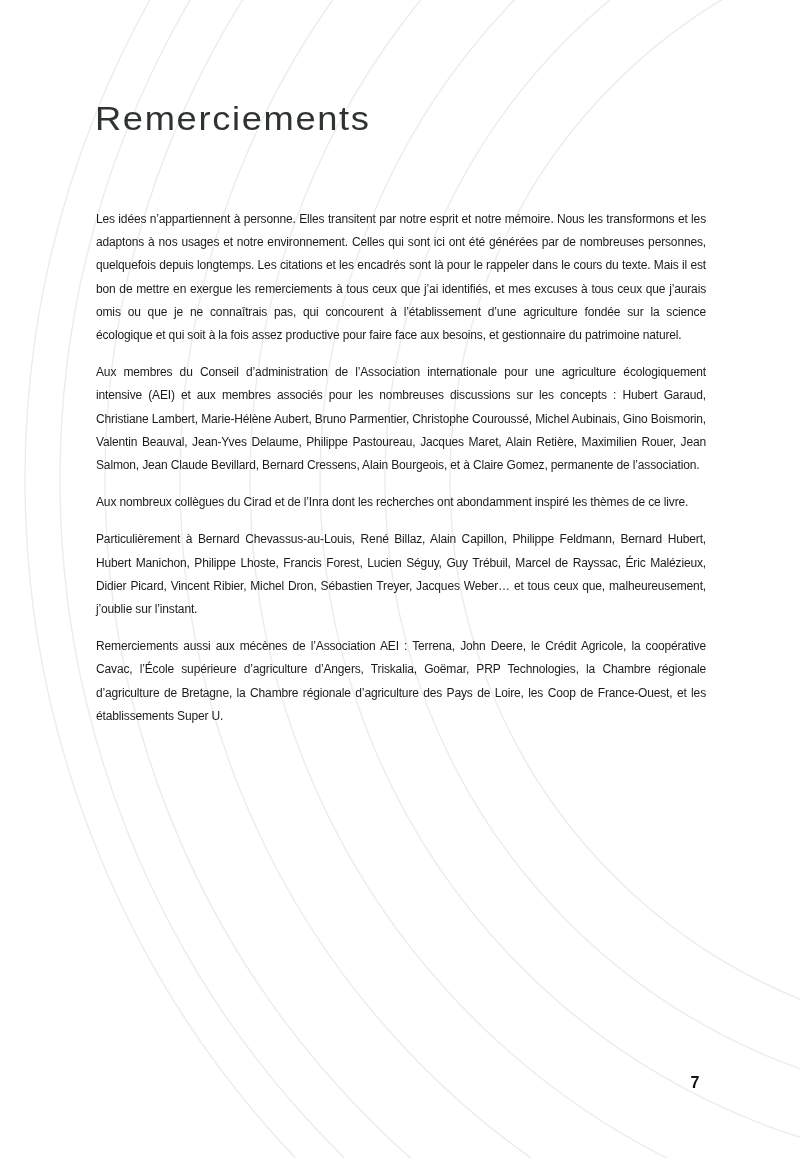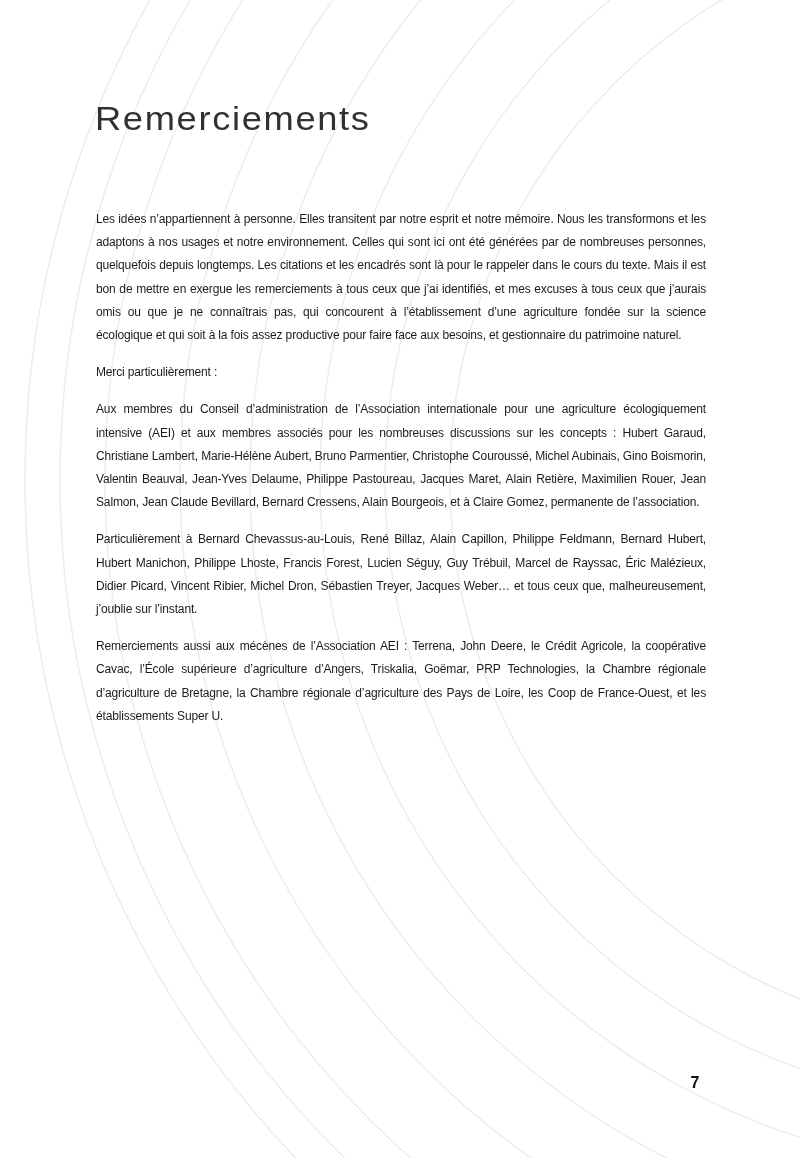--- a/index.html
+++ b/index.html
@@ -80,21 +80,21 @@
     <circle cx="1010" cy="480" r="905"></circle>
     <circle cx="1010" cy="480" r="950"></circle>
     <circle cx="1010" cy="480" r="985"></circle>
   </svg>
 
   <h1 class="title">Remerciements</h1>
 
   <div class="content">
 
   <p class="para">Les idées n’appartiennent à personne. Elles transitent par notre esprit et notre mémoire. Nous les transformons et les adaptons à nos usages et notre environnement. Celles qui sont ici ont été générées par de nombreuses personnes, quelquefois depuis longtemps. Les citations et les encadrés sont là pour le rappeler dans le cours du texte. Mais il est bon de mettre en exergue les remerciements à tous ceux que j’ai identifiés, et mes excuses à tous ceux que j’aurais omis ou que je ne connaîtrais pas, qui concourent à l’établissement d’une agriculture fondée sur la science écologique et qui soit à la fois assez productive pour faire face aux besoins, et gestionnaire du patrimoine naturel.</p>
-      <p class="para">Merci particulièrement :</p>
       <p class="para">Aux membres du Conseil d’administration de l’Association internationale pour une agriculture écologiquement intensive (AEI) et aux membres associés pour les nombreuses discussions sur les concepts : Hubert Garaud, Christiane Lambert, Marie-Hélène Aubert, Bruno Parmentier, Christophe Couroussé, Michel Aubinais, Gino Boismorin, Valentin Beauval, Jean-Yves Delaume, Philippe Pastoureau, Jacques Maret, Alain Retière, Maximilien Rouer, Jean Salmon, Jean Claude Bevillard, Bernard Cressens, Alain Bourgeois, et à Claire Gomez, permanente de l’association.</p>
+      <p class="para">Aux nombreux collègues du Cirad et de l’Inra dont les recherches ont abondamment inspiré les thèmes de ce livre.</p>
       <p class="para">Particulièrement à Bernard Chevassus-au-Louis, René Billaz, Alain Capillon, Philippe Feldmann, Bernard Hubert, Hubert Manichon, Philippe Lhoste, Francis Forest, Lucien Séguy, Guy Trébuil, Marcel de Rayssac, Éric Malézieux, Didier Picard, Vincent Ribier, Michel Dron, Sébastien Treyer, Jacques Weber… et tous ceux que, malheureusement, j’oublie sur l’instant.</p>
       <p class="para">Remerciements aussi aux mécènes de l’Association AEI : Terrena, John Deere, le Crédit Agricole, la coopérative Cavac, l’École supérieure d’agriculture d’Angers, Triskalia, Goëmar, PRP Technologies, la Chambre régionale d’agriculture de Bretagne, la Chambre régionale d’agriculture des Pays de Loire, les Coop de France-Ouest, et les établissements Super U.</p>
     </div>
 
   <div class="page-number">7</div>
 
 </div>
 
 </body></html>

